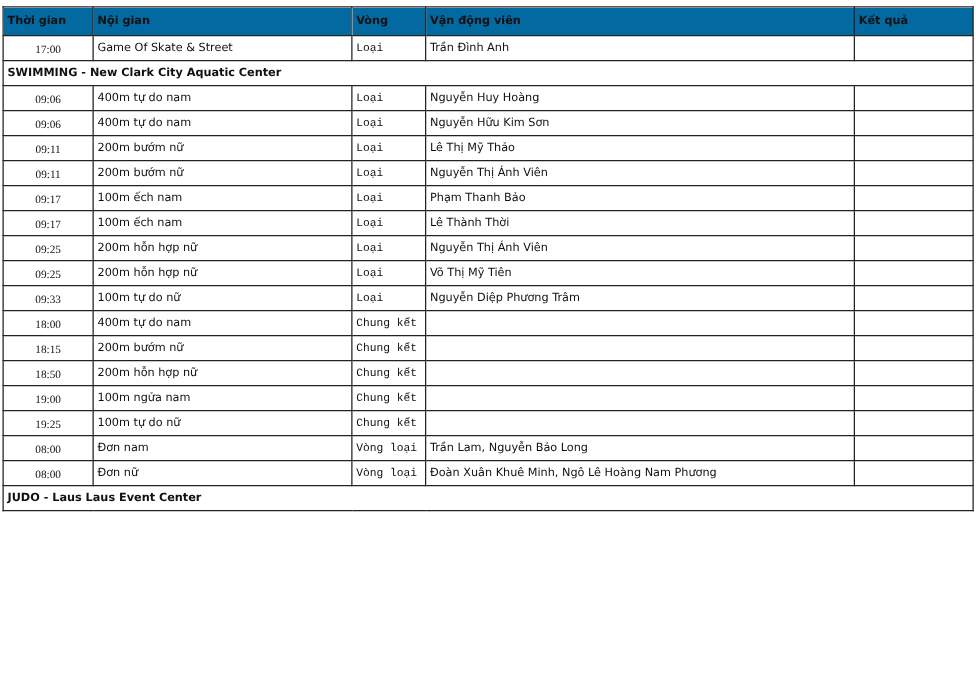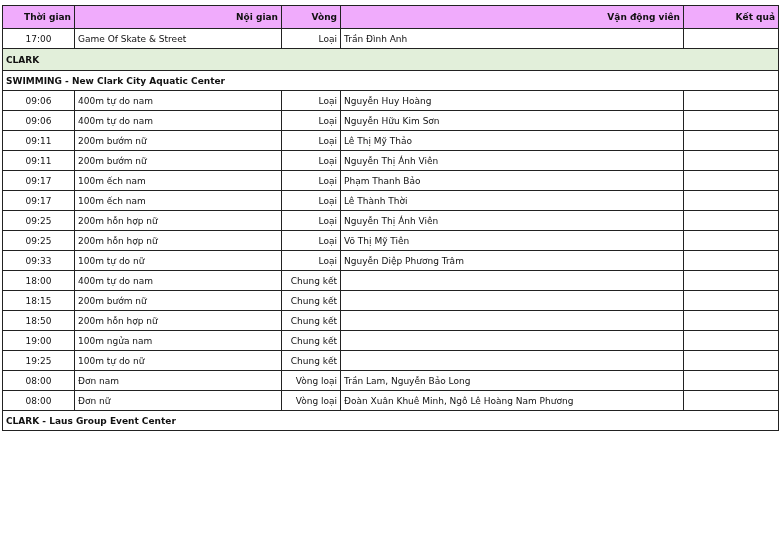--- a/index.html
+++ b/index.html
@@ -2,23 +2,23 @@
 <html><head>
 <meta charset="utf-8">
 <style>
   html, body { margin:0; padding:0; background:#ffffff; }
   body { width:781px; height:540px; overflow:hidden; position:relative;
          font-family:"DejaVu Sans", sans-serif; font-size:9px; color:#111; }
   table.sched { position:absolute; left:2px; top:5px; border-collapse:collapse;
                 table-layout:fixed; width:776px; }
   table.sched td, table.sched th { border:1px solid #222; padding:0 3px;
                 white-space:nowrap; overflow:hidden; height:19px; }
-  table.sched th { background:#f0abfc; font-weight:bold; height:22px; text-align:right; }
-  td.c-time { text-align:center; }
-  td.c-round { text-align:right; }
+  table.sched th { background:#0369a1; font-weight:bold; height:22px; text-align:left; }
+  td.c-time { text-align:center;font-family:Liberation Serif, serif; }
+  td.c-round { text-align:left;font-family:Liberation Mono, monospace; }
   tr.region td { background:#e2efda; font-weight:bold; height:21px; }
   tr.venue td { background:#ffffff; font-weight:bold; }
   col.w-time { width:72px; }
   col.w-event { width:207px; }
   col.w-round { width:59px; }
   col.w-ath { width:343px; }
   col.w-res { width:95px; }
 </style>
 </head>
 <body>
@@ -40,23 +40,20 @@
       <th>Kết quả</th>
     </tr>
   </thead>
   <tbody id="tbody">
     <tr>
       <td class="c-time">17:00</td>
       <td>Game Of Skate &amp; Street</td>
       <td class="c-round">Loại</td>
       <td>Trần Đình Anh</td>
       <td></td>
-    </tr>
-    <tr class="region">
-      <td colspan="5">CLARK</td>
     </tr>
   <tr class="venue">
         <td colspan="5">SWIMMING - New Clark City Aquatic Center</td>
       </tr>
       <tr>
         <td class="c-time">09:06</td>
         <td>400m tự do nam</td>
         <td class="c-round">Loại</td>
         <td>Nguyễn Huy Hoàng</td>
         <td></td>
@@ -160,16 +157,16 @@
         <td></td>
       </tr>
       <tr>
         <td class="c-time">08:00</td>
         <td>Đơn nữ</td>
         <td class="c-round">Vòng loại</td>
         <td>Đoàn Xuân Khuê Minh, Ngô Lê Hoàng Nam Phương</td>
         <td></td>
       </tr>
       <tr class="venue">
-        <td colspan="5">CLARK - Laus Group Event Center</td>
+        <td colspan="5">JUDO - Laus Laus Event Center</td>
       </tr>
     </tbody>
 </table>
 
 </body></html>

